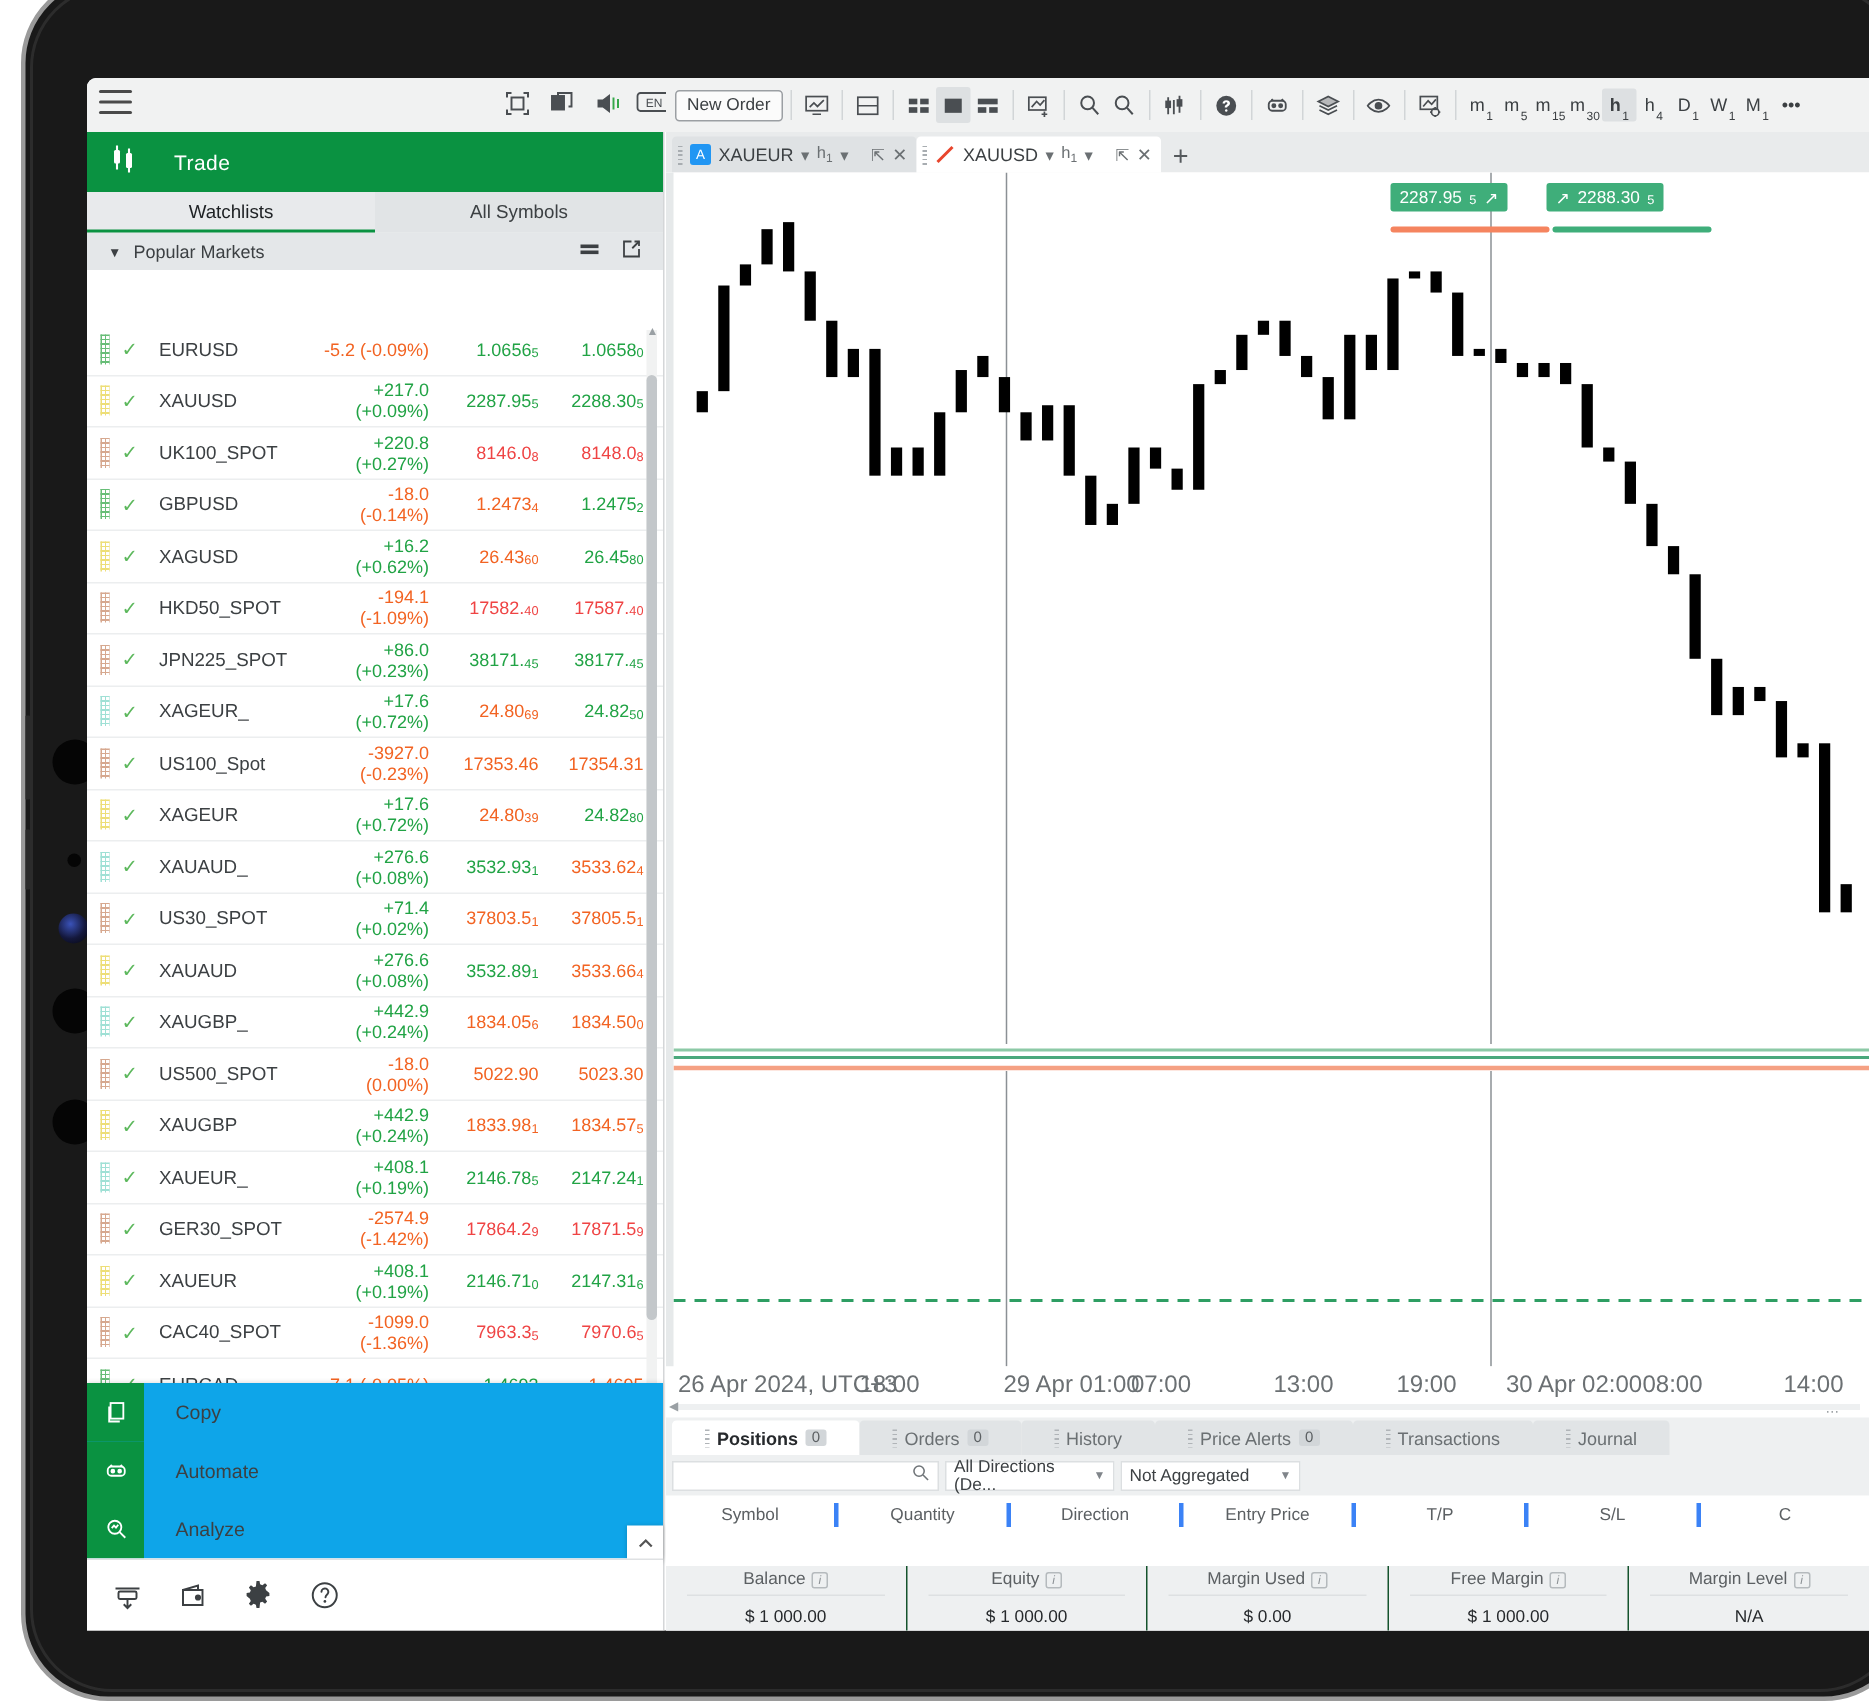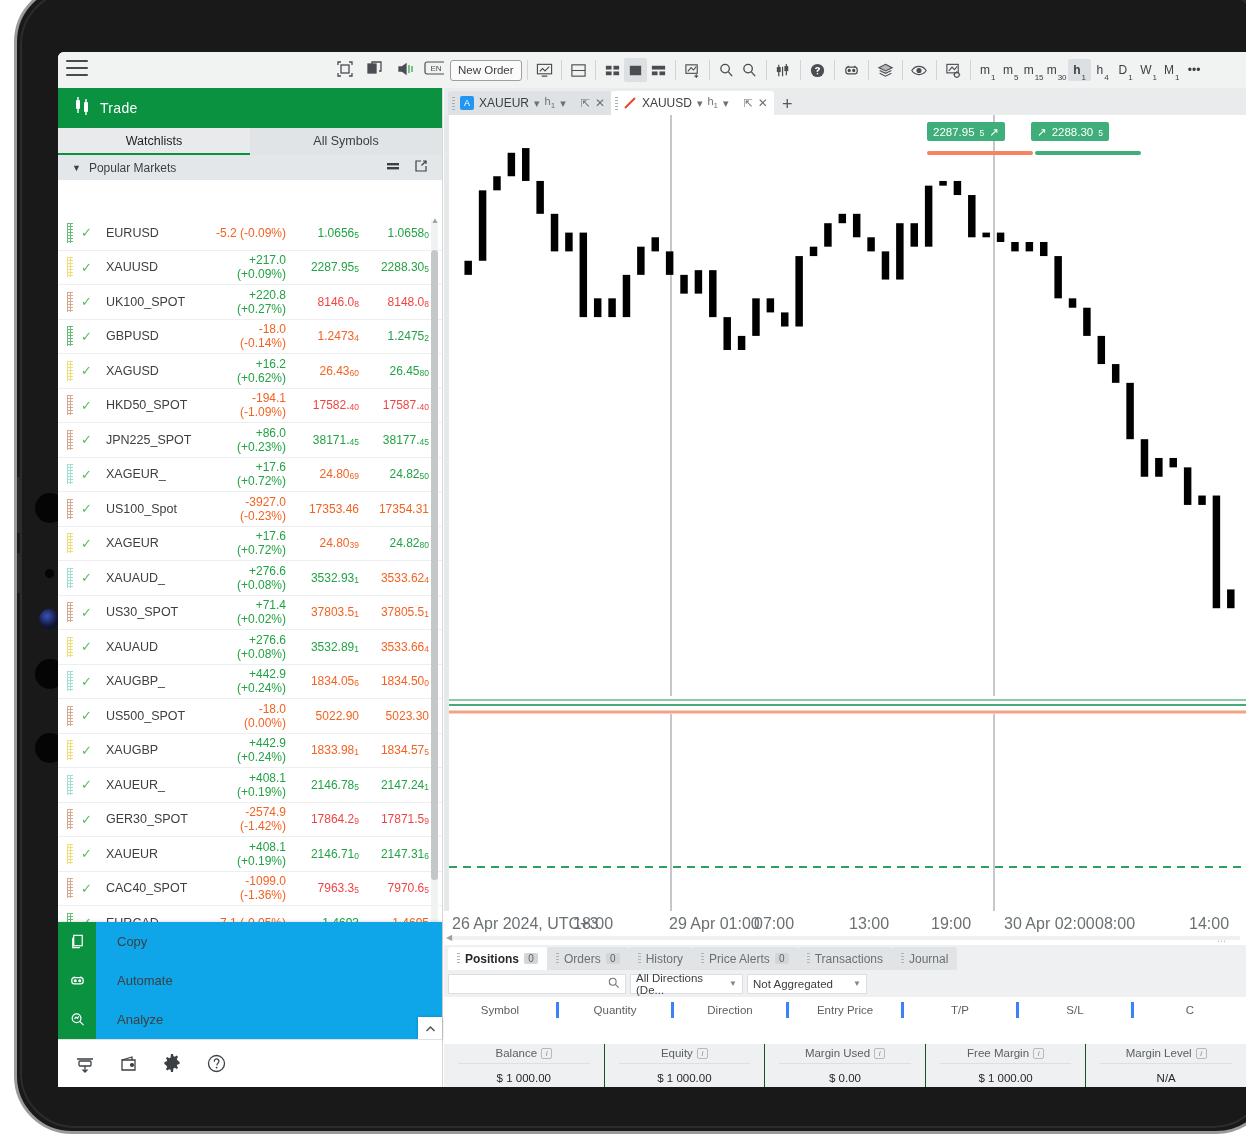--- a/index.html
+++ b/index.html
@@ -46,21 +46,21 @@
   #topbar { position:absolute; left:0; top:0; width:1188px; height:36px; background:#f1f2f2; }
   #hamburger { position:absolute; left:8px; top:8px; width:22px; height:20px; cursor:pointer; }
   #hamburger i { display:block; height:2px; background:#4a4a4a; margin-bottom:5px; border-radius:1px; }
   .topicon { position:absolute; top:8px; width:22px; height:20px; cursor:pointer; }
   .ti-full { left:278px; } .ti-win { left:308px; } .ti-snd { left:338px; } .ti-lang { left:366px; }
 
   
   #leftpanel { position:absolute; left:0; top:36px; width:385px; height:999px; background:#fff;
                border-right:1px solid #d4d6d8; }
   #tradehdr { height:40px; background:#0a9241; display:flex; align-items:center; padding-left:14px; }
-  #tradehdr .ttl { color:#fff; font-size:14px; margin-left:28px; letter-spacing:.3px; }
+  #tradehdr .ttl { color:#fff; font-size:14px; margin-left:44px; letter-spacing:.3px; }
   #tabsrow { display:flex; height:27px; background:#e8eaec; }
   #tabsrow .tb { flex:1; text-align:center; font-size:12.5px; color:#3c4043; line-height:26px; cursor:pointer; }
   #tabsrow .tb.active { background:#e8eaec; border-bottom:2px solid #0a9241; color:#1d2023; }
   #tabsrow .tb.inactive { background:#e1e4e6; }
   #searchrow { height:26px; background:#fff; display:flex; align-items:center;
                border-bottom:1px solid #e3e5e7; }
   #searchbox { flex:0 0 240px; height:22px; background:#eceeef; margin:0 2px 0 4px;
                display:flex; align-items:center; padding:0 6px; position:relative; }
   #searchbox input { border:0; background:transparent; outline:none; width:100%;
                      font-size:12px; font-style:italic; color:#8b9094; font-family:"Liberation Sans",sans-serif; }
@@ -147,21 +147,21 @@
   #timeaxis { position:absolute; left:0; top:859px; width:802px; height:22px; background:#fff; }
   .tlabel { position:absolute; font-size:16px; color:#6b7073; top:4px; }
   #hscroll { position:absolute; left:0; top:881px; width:802px; height:10px; background:#fff; }
   #hscroll .htrack { position:absolute; left:6px; right:6px; top:3px; height:4px; background:#eef0f1; }
   #hscroll .harrow { position:absolute; left:2px; top:0px; font-size:8px; color:#9aa0a4; }
   #dotsgrip { position:absolute; right:18px; top:884px; font-size:9px; color:#9ba0a4; letter-spacing:2px; }
 
   
   #bpanel { position:absolute; left:0; top:893px; width:802px; height:142px; background:#eef0f1; }
   #btabs { height:25px; display:flex; align-items:flex-end; padding-left:4px; }
-  .btab { height:23px; display:flex; align-items:center; gap:5px; padding:0 9px; font-size:12px;
+  .btab { height:23px; display:flex; align-items:center; gap:5px; padding:0 22px; font-size:12px;
           color:#6b7073; cursor:pointer; border-radius:3px 3px 0 0; background:#e1e4e6; }
   .btab.active { background:#fff; color:#26292c; font-weight:bold; }
   .btab .grip { width:3px; height:12px; color:#b0b4b8;
                 background-image:repeating-linear-gradient(to bottom, currentColor 0 1px, transparent 1px 3px); }
   .btab .cnt { background:#d2d6d9; color:#5c6063; font-size:10px; padding:0 4px; border-radius:2px;
                min-width:14px; text-align:center; font-weight:normal; }
   #bfilters { height:27px; background:#eef0f1; display:flex; align-items:center; padding:0 4px; gap:4px; }
   #bsearch { flex:0 0 178px; height:20px; background:#fff; border:1px solid #dcdfe1; display:flex;
              align-items:center; padding:0 5px; }
   .bselect { height:20px; background:#fff; border:1px solid #dcdfe1; font-size:11.5px; color:#3c4043;

